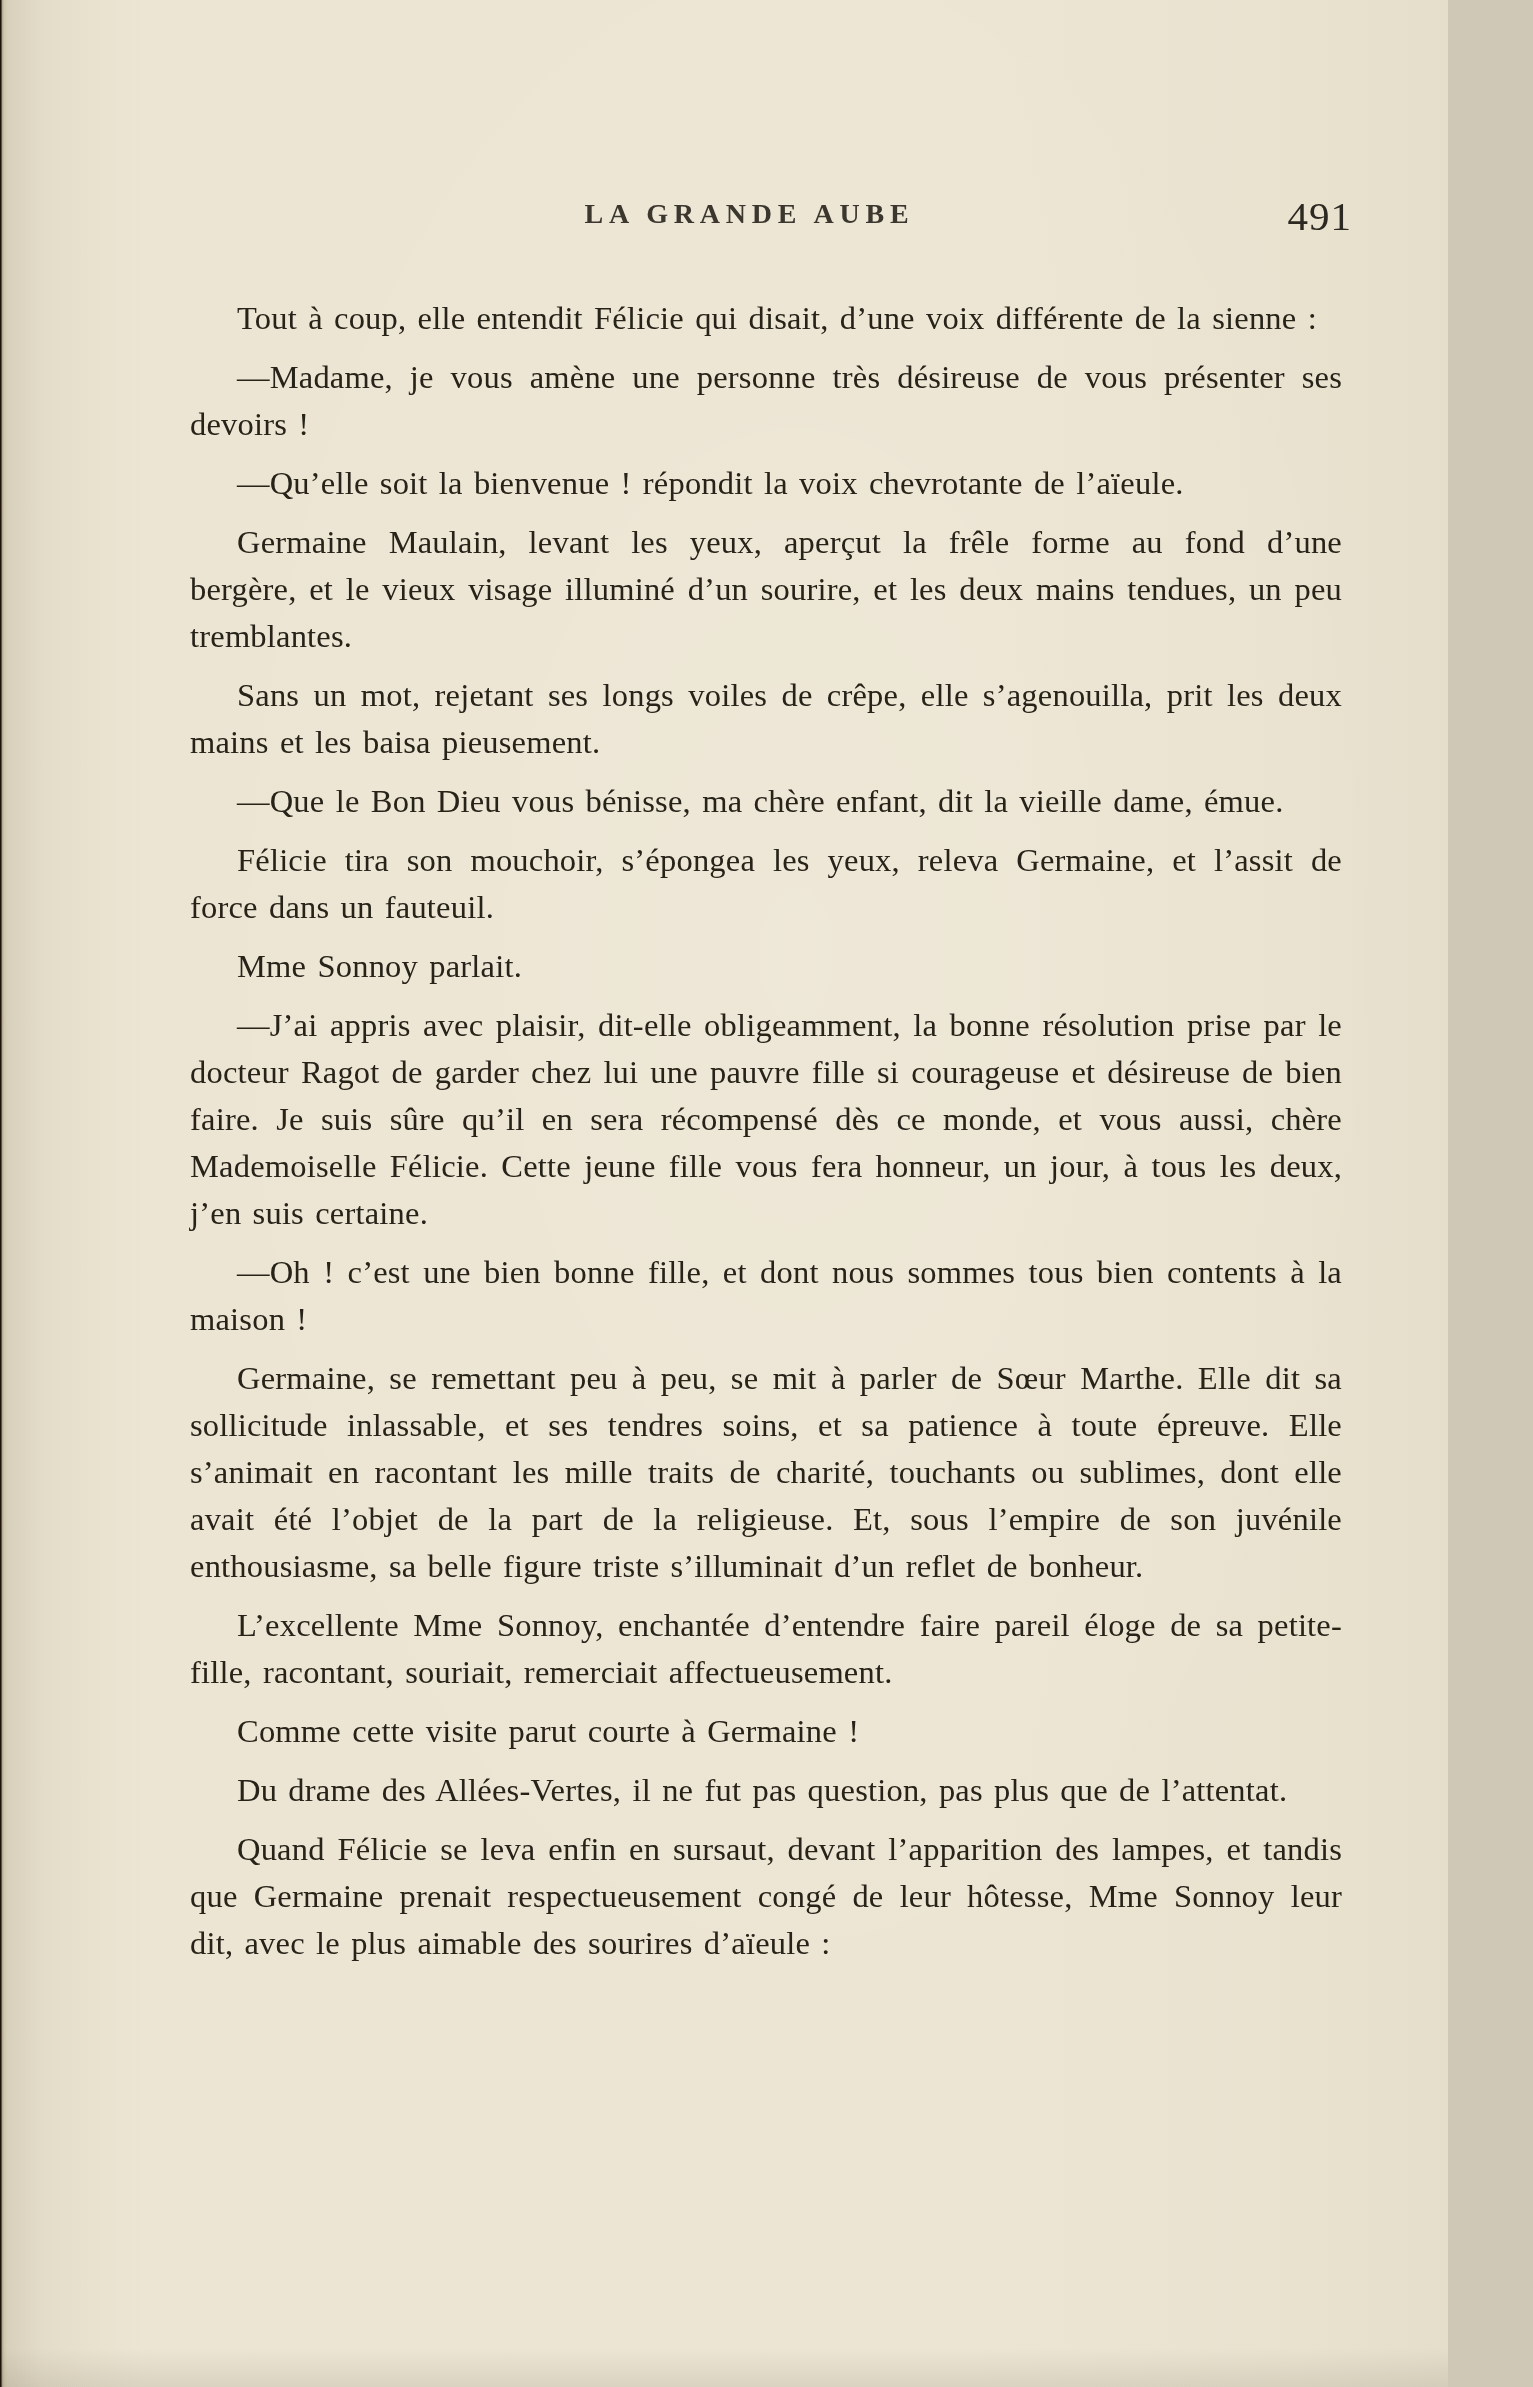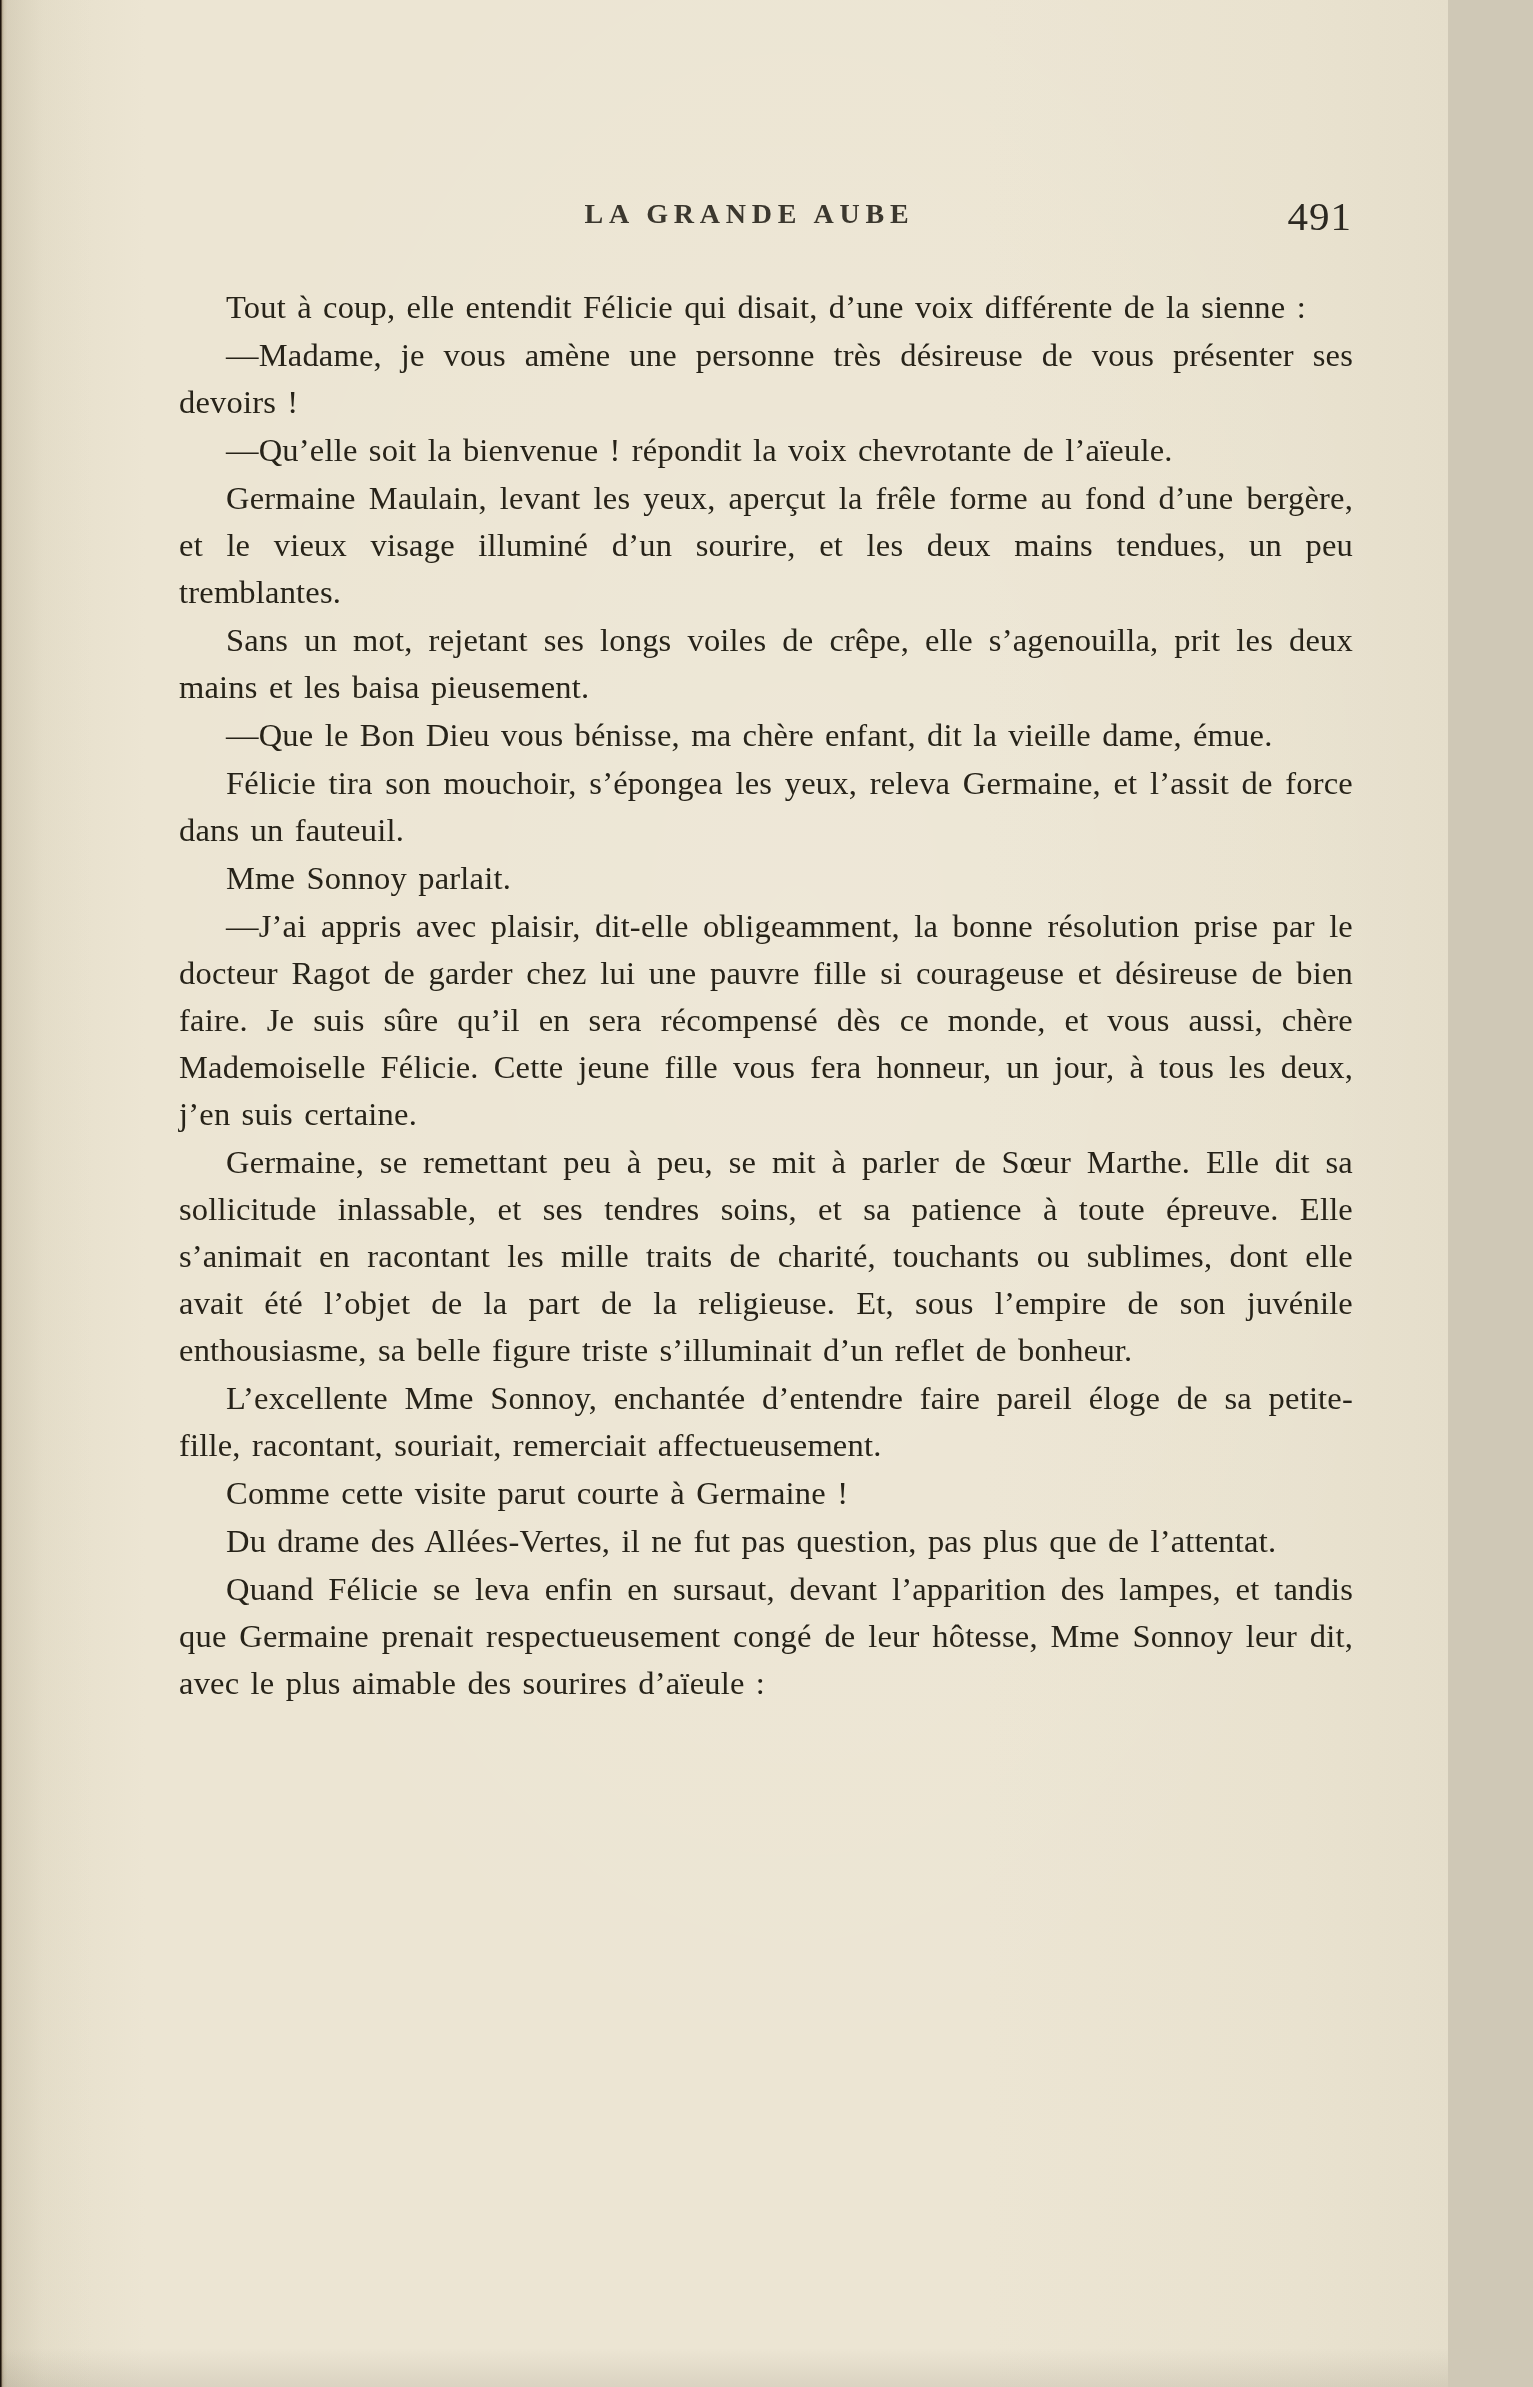--- a/index.html
+++ b/index.html
@@ -74,21 +74,21 @@
     top: 283px;
     width: 1176px;
     font-size: 32.5px;
     line-height: 47px;
     color: #272319;
     text-align: justify;
     word-spacing: 0.09em;
     letter-spacing: 0.2px;
   }
   .text-block p {
-    margin: 1px;
+    margin: 12px;
     padding: 0;
     text-indent: 47px;
   }
 </style>
 </head>
 <body>
 
 <div class="page">
 
   <div class="binding-edge"></div>
@@ -101,20 +101,21 @@
   <div class="text-block">
     <p>Tout à coup, elle entendit Félicie qui disait, d’une voix différente de la sienne :</p>
     <p>—Madame, je vous amène une personne très désireuse de vous présenter ses devoirs !</p>
     <p>—Qu’elle soit la bienvenue ! répondit la voix chevrotante de l’aïeule.</p>
     <p>Germaine Maulain, levant les yeux, aperçut la frêle forme au fond d’une bergère, et le vieux visage illuminé d’un sourire, et les deux mains tendues, un peu tremblantes.</p>
     <p>Sans un mot, rejetant ses longs voiles de crêpe, elle s’agenouilla, prit les deux mains et les baisa pieusement.</p>
     <p>—Que le Bon Dieu vous bénisse, ma chère enfant, dit la vieille dame, émue.</p>
     <p>Félicie tira son mouchoir, s’épongea les yeux, releva Germaine, et l’assit de force dans un fauteuil.</p>
     <p>Mme Sonnoy parlait.</p>
     <p>—J’ai appris avec plaisir, dit-elle obligeamment, la bonne résolution prise par le docteur Ragot de garder chez lui une pauvre fille si courageuse et désireuse de bien faire.  Je suis sûre qu’il en sera récompensé dès ce monde, et vous aussi, chère Mademoiselle Félicie.  Cette jeune fille vous fera honneur, un jour, à tous les deux, j’en suis certaine.</p>
+    <p>—Oh ! c’est une bien bonne fille, et dont nous sommes tous bien contents à la maison !</p>
     <p>Germaine, se remettant peu à peu, se mit à parler de Sœur Marthe.  Elle dit sa sollicitude inlassable, et ses tendres soins, et sa patience à toute épreuve.  Elle s’animait en racontant les mille traits de charité, touchants ou sublimes, dont elle avait été l’objet de la part de la religieuse.  Et, sous l’empire de son juvénile enthousiasme, sa belle figure triste s’illuminait d’un reflet de bonheur.</p>
     <p>L’excellente Mme Sonnoy, enchantée d’entendre faire pareil éloge de sa petite-fille, racontant, souriait, remerciait affectueusement.</p>
     <p>Comme cette visite parut courte à Germaine !</p>
     <p>Du drame des Allées-Vertes, il ne fut pas question, pas plus que de l’attentat.</p>
     <p>Quand Félicie se leva enfin en sursaut, devant l’apparition des lampes, et tandis que Germaine prenait respectueusement congé de leur hôtesse, Mme Sonnoy leur dit, avec le plus aimable des sourires d’aïeule :</p>
   </div>
 
   <div class="edge-shadow-bottom"></div>
 
 </div>

